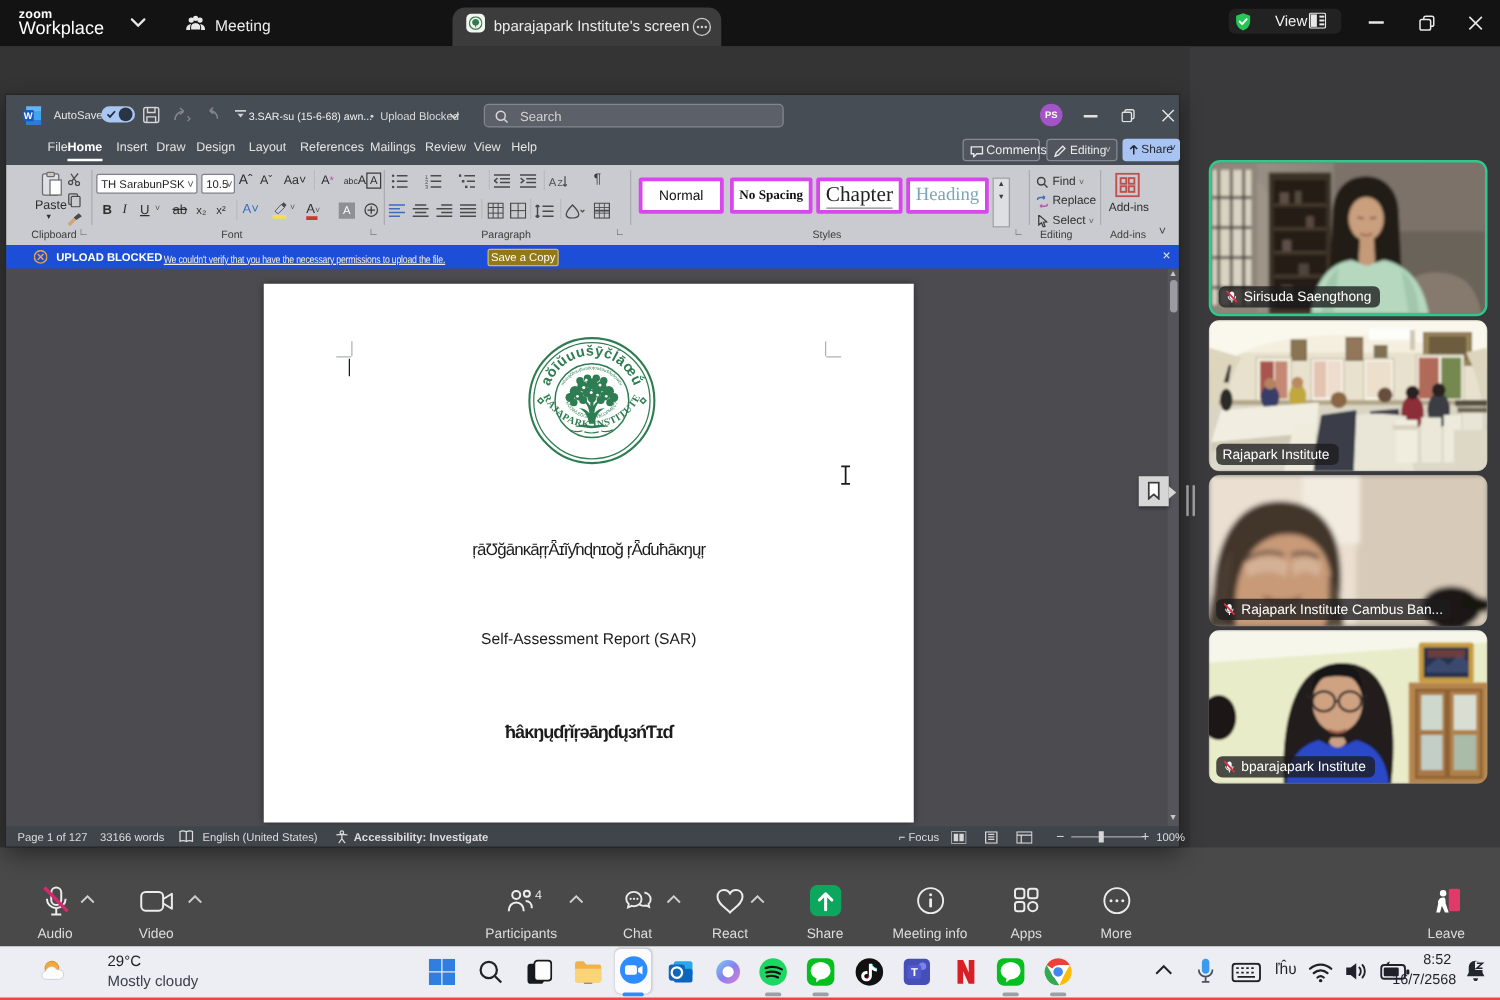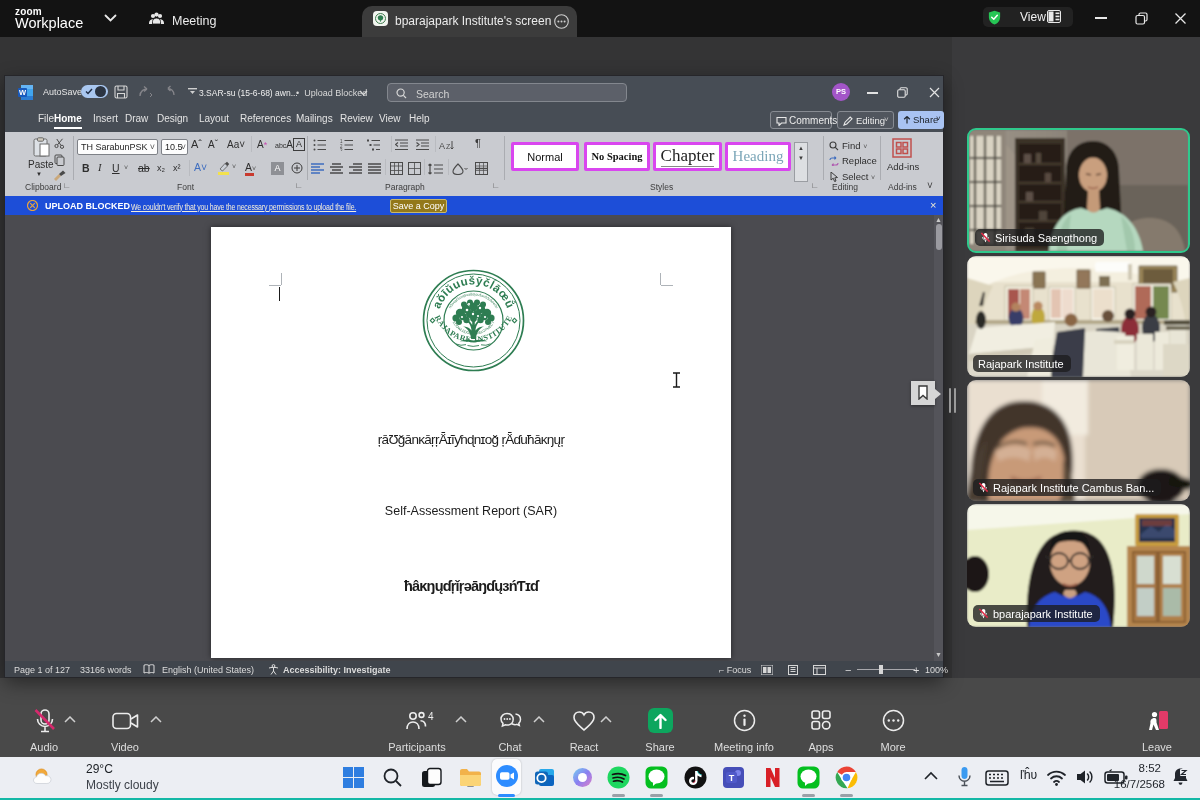--- a/index.html
+++ b/index.html
@@ -40,21 +40,21 @@
   .tag { position:absolute; left:6px; bottom:5px; height:17px; background:rgba(28,28,30,.78);
      border-radius:5px; color:#fff; font-size:11px; display:flex; align-items:center;
      padding:0 7px 0 5px; white-space:nowrap; }
   .micoff { width:11px; height:11px; margin-right:4px; flex:0 0 auto; }
 
   
   .tbi { position:absolute; color:#dedede; font-size:11px; text-align:center; }
 
   
   #taskbar { left:0; top:757px; width:1200px; height:43px; background:#eceef3;
-     border-bottom:2px solid #14b8a6; color:#1f2329; }
+     border-bottom:2px solid #ef4444; color:#1f2329; }
 </style>
 </head>
 <body>
 <div id="stage">
 
   <div class="abs" id="topbar"></div>
   <div class="abs" style="left:15px;top:6px;color:#fff;font-size:10px;font-weight:700;letter-spacing:.2px;">zoom</div>
   <div class="abs" style="left:15px;top:15px;color:#fff;font-size:14.5px;font-weight:400;">Workplace</div>
   <svg class="abs" style="left:104px;top:14px;" width="13" height="9" viewBox="0 0 13 9">
       <path d="M1.5 1.5 L6.5 6.5 L11.5 1.5" stroke="#e8e8e8" stroke-width="1.8" fill="none" stroke-linecap="round"></path>

